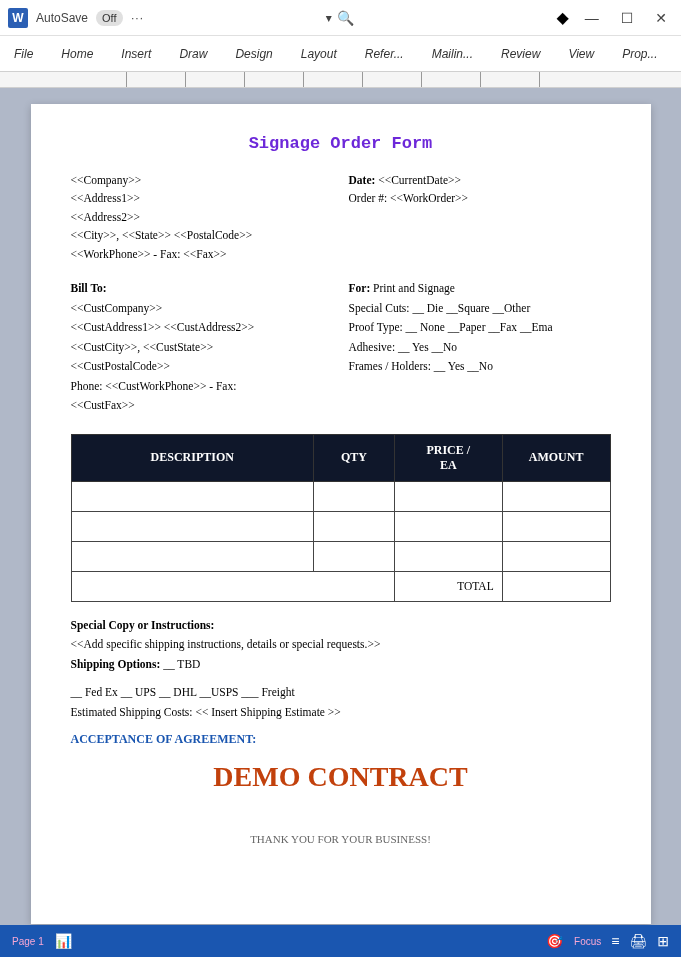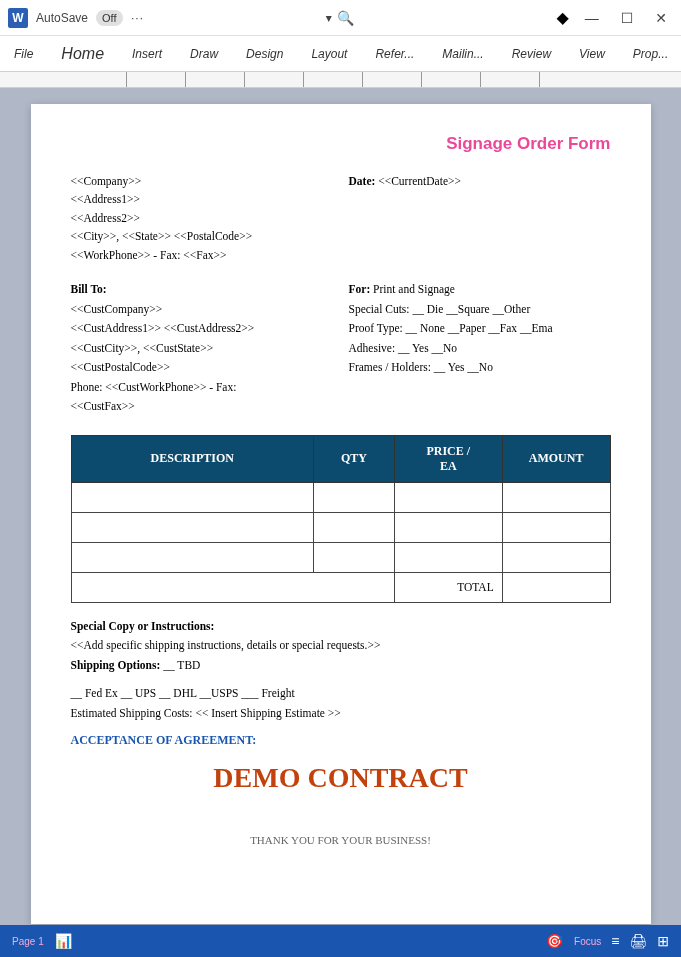--- a/index.html
+++ b/index.html
@@ -78,26 +78,26 @@
     
     .doc-page {
       background: #fff;
       width: 620px;
       min-height: 820px;
       padding: 30px 40px;
       box-shadow: 0 2px 8px rgba(0,0,0,0.2);
     }
 
     .doc-title {
-      text-align: right;
-      color: #ec4899;
+      text-align: center;
+      color: #6d28d9;
       font-size: 17px;
       font-weight: bold;
       margin-bottom: 18px;
-      font-family: Liberation Sans, sans-serif;
+      font-family: Liberation Mono, monospace;
     }
 
     
     .header-section {
       display: flex;
       justify-content: space-between;
       margin-bottom: 16px;
       font-size: 11.5px;
       font-family: 'Times New Roman', serif;
     }
@@ -117,21 +117,21 @@
 
     
     .order-table {
       width: 100%;
       border-collapse: collapse;
       margin-bottom: 14px;
       font-size: 11.5px;
       font-family: 'Times New Roman', serif;
     }
     .order-table thead tr {
-      background: #0c4a6e;
+      background: #0f172a;
       color: #fff;
     }
     .order-table thead th {
       padding: 8px 6px;
       text-align: center;
       font-weight: bold;
       font-size: 12px;
       border: 1px solid #333;
     }
     .order-table tbody tr {
@@ -229,21 +229,21 @@
   <div class="title-bar-right">
     <span class="diamond-icon">◆</span>
     <span class="win-btn">—</span>
     <span class="win-btn">☐</span>
     <span class="win-btn win-btn-close">✕</span>
   </div>
 </div>
 
 <div class="ribbon">
   <span class="ribbon-tab" style="font-size:12px;">File</span>
-  <span class="ribbon-tab" style="font-size:16px;">Home</span>
+  <span class="ribbon-tab" style="font-size:12px;">Home</span>
   <span class="ribbon-tab" style="font-size:12px;">Insert</span>
   <span class="ribbon-tab" style="font-size:12px;">Draw</span>
   <span class="ribbon-tab" style="font-size:12px;">Design</span>
   <span class="ribbon-tab" style="font-size:12px;">Layout</span>
   <span class="ribbon-tab" style="font-size:12px;">Refer...</span>
   <span class="ribbon-tab" style="font-size:12px;">Mailin...</span>
   <span class="ribbon-tab" style="font-size:12px;">Review</span>
   <span class="ribbon-tab" style="font-size:12px;">View</span>
   <span class="ribbon-tab" style="font-size:12px;">Prop...</span>
   <span class="ribbon-tab" style="font-size:12px;">Help</span>
@@ -269,20 +269,24 @@
         <div>&lt;&lt;Address1&gt;&gt;</div>
         <div>&lt;&lt;Address2&gt;&gt;</div>
         <div>&lt;&lt;City&gt;&gt;,  &lt;&lt;State&gt;&gt;  &lt;&lt;PostalCode&gt;&gt;</div>
         <div>&lt;&lt;WorkPhone&gt;&gt;  - Fax: &lt;&lt;Fax&gt;&gt;</div>
       </div>
       <div class="header-right">
         <div>
           <span style="font-weight:bold;">Date:</span>
           <span>&lt;&lt;CurrentDate&gt;&gt;</span>
         </div>
+        <div>
+          <span>Order #:</span>
+          <span>&lt;&lt;WorkOrder&gt;&gt;</span>
+        </div>
       </div>
     </div>
 
     <div class="billing-section">
       <div class="billing-left">
         <div><span class="billing-label">Bill To:</span></div>
         <div>&lt;&lt;CustCompany&gt;&gt;</div>
         <div>&lt;&lt;CustAddress1&gt;&gt;  &lt;&lt;CustAddress2&gt;&gt;</div>
         <div>&lt;&lt;CustCity&gt;&gt;,  &lt;&lt;CustState&gt;&gt;</div>
         <div>&lt;&lt;CustPostalCode&gt;&gt;</div>

